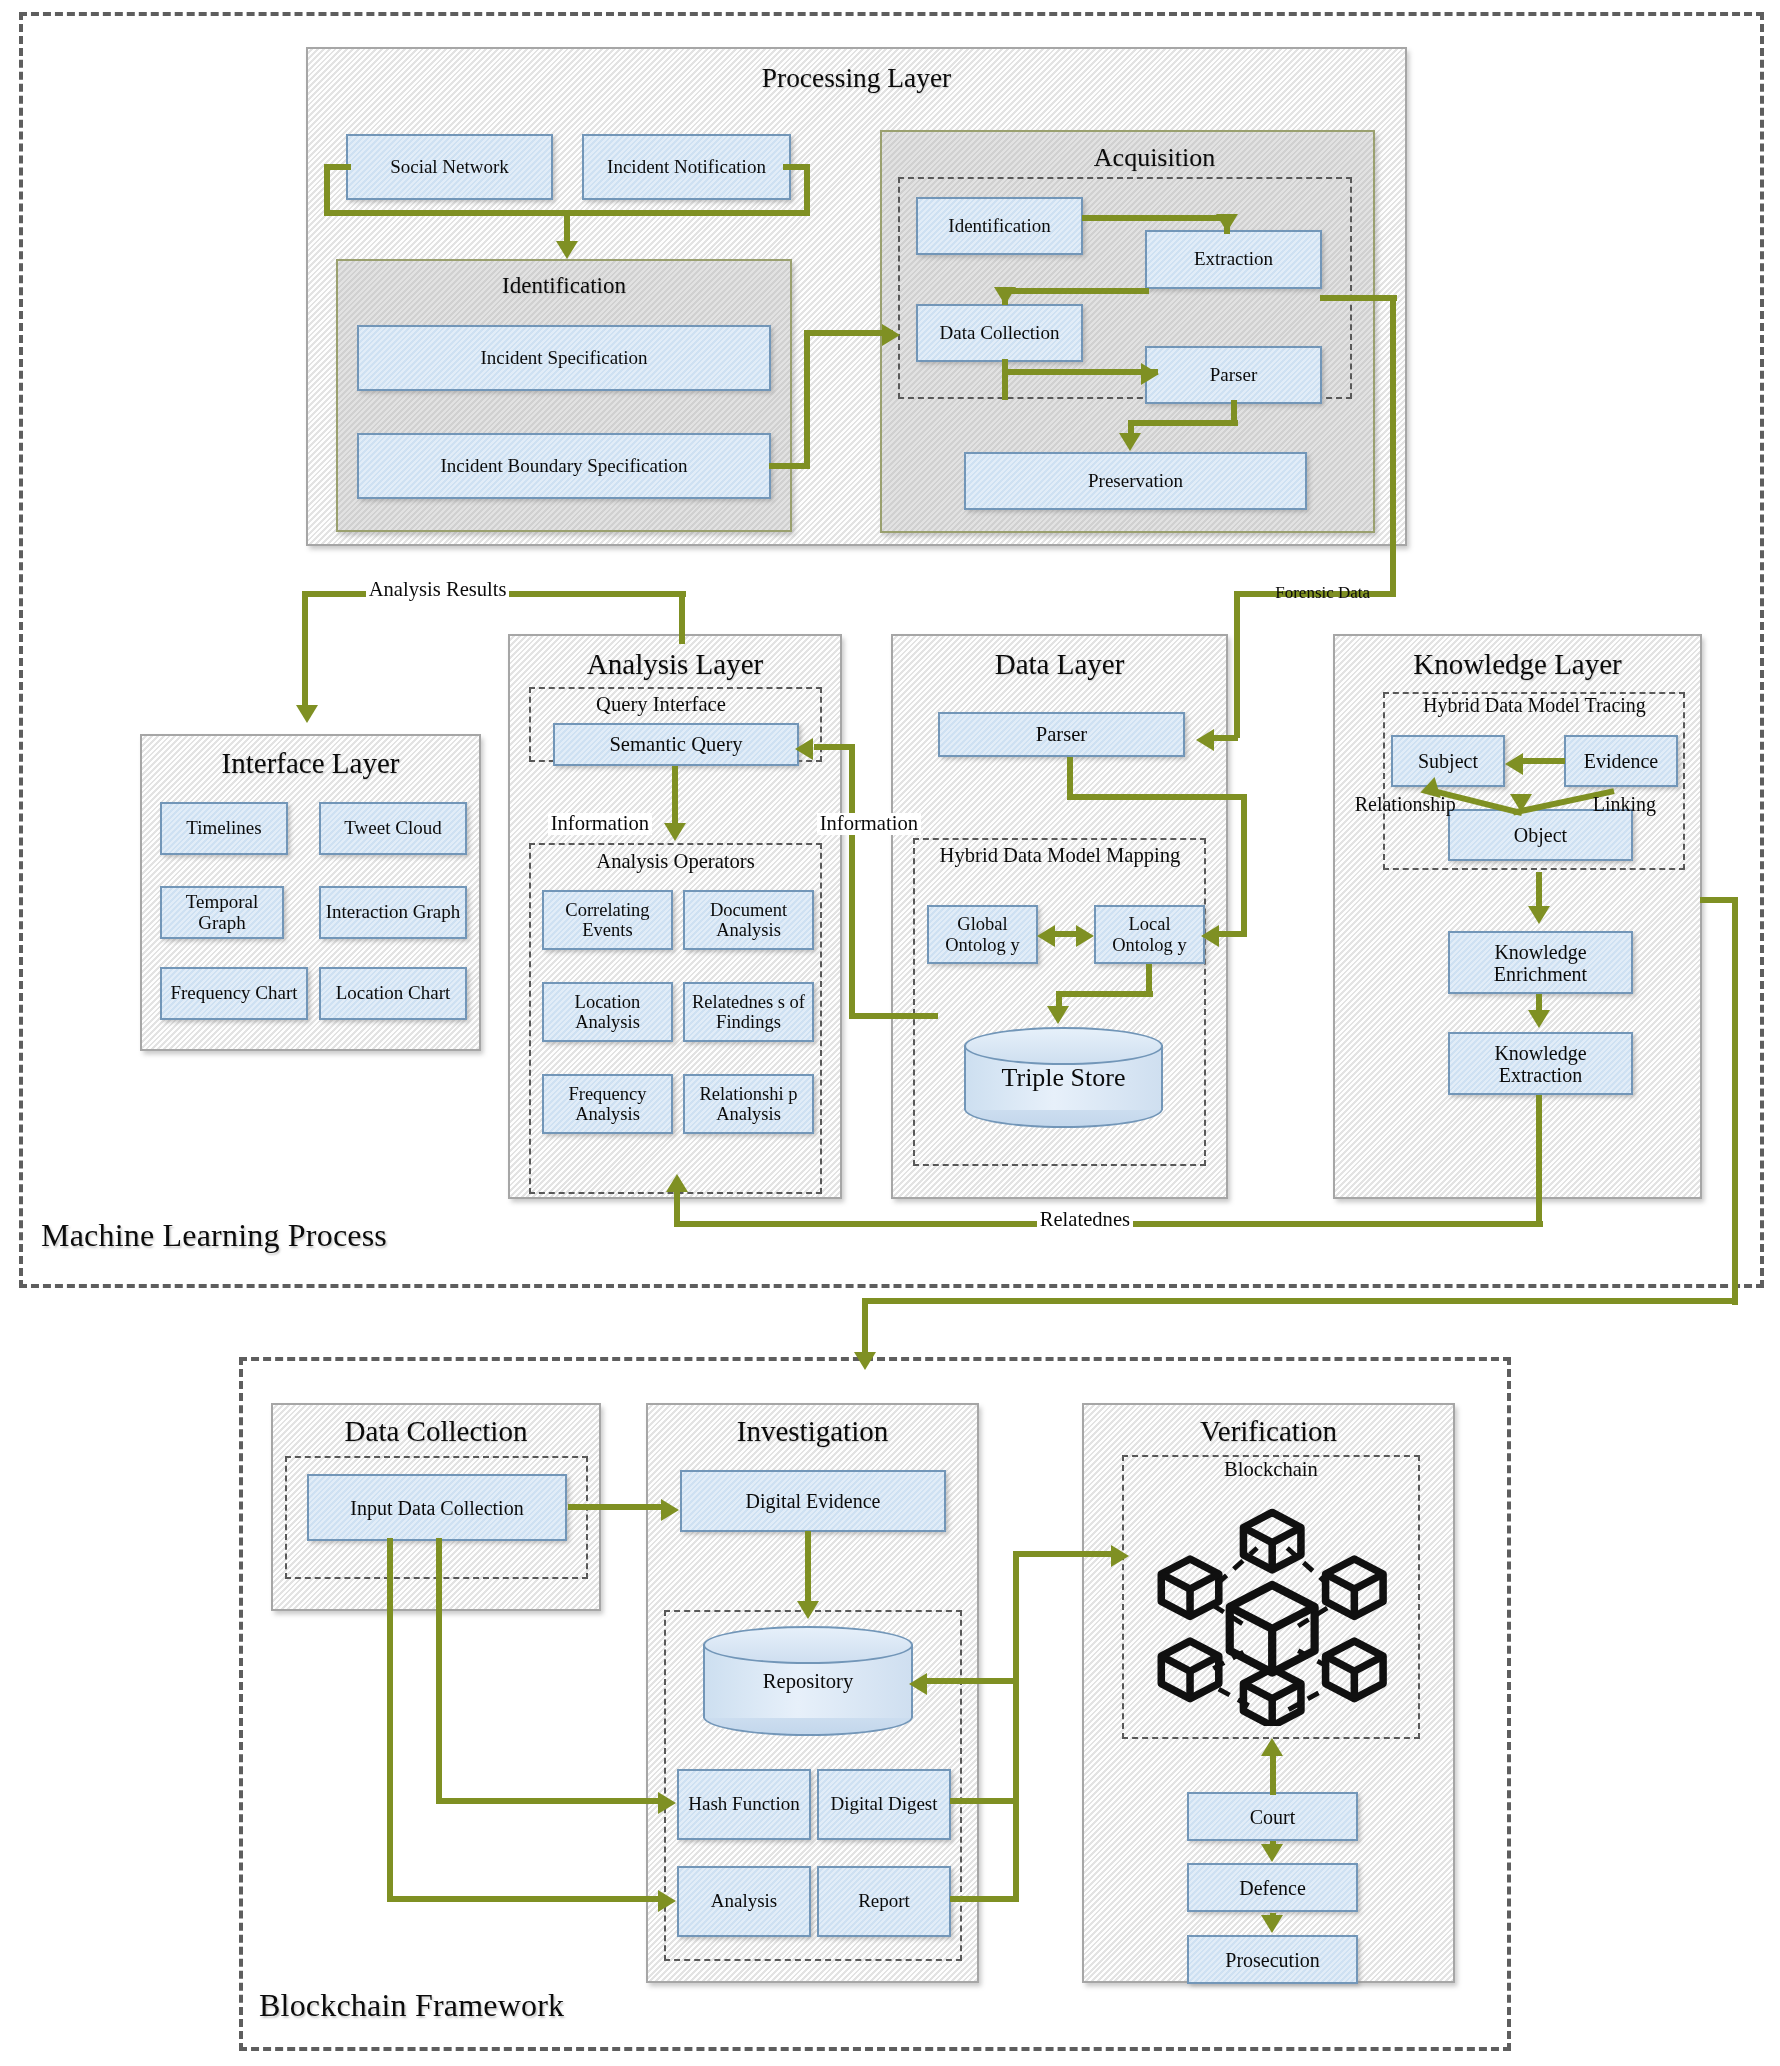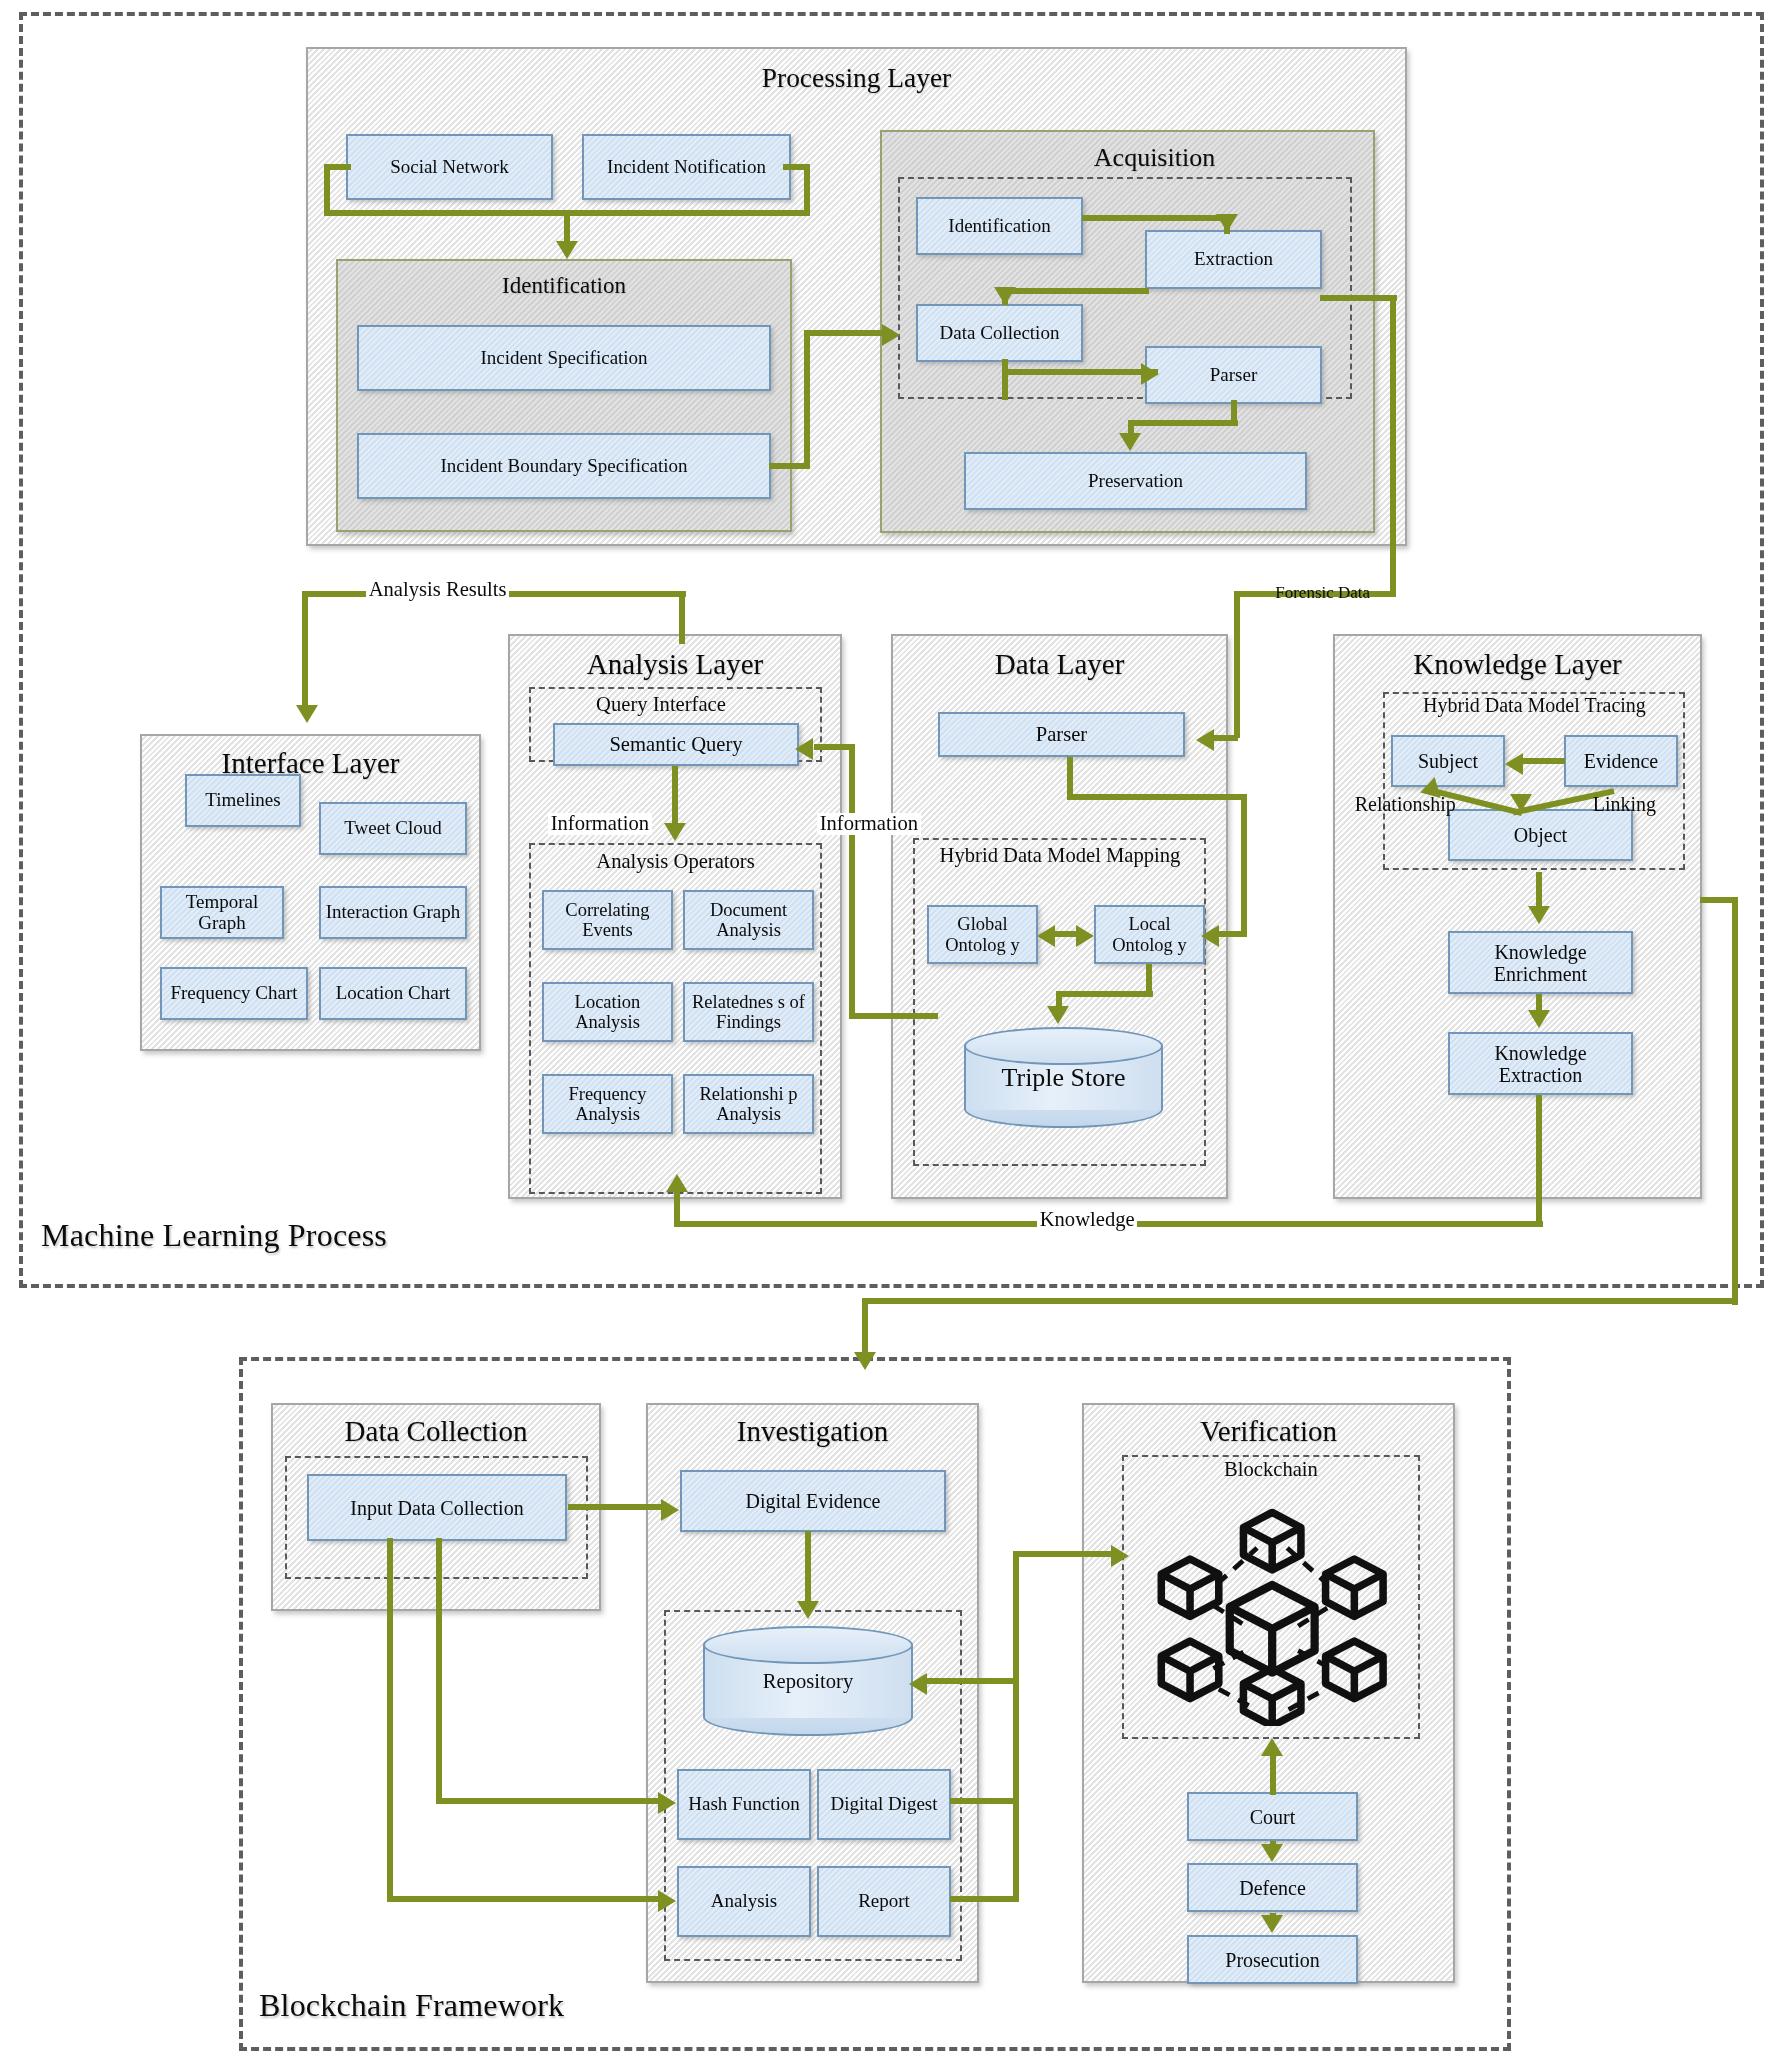--- a/index.html
+++ b/index.html
@@ -170,21 +170,21 @@
   <div class="gh" style="left:1320px;top:295px;width:77px;"></div>
   <div class="gv" style="left:1390px;top:295px;height:302px;"></div>
   <div class="gh" style="left:1234px;top:591px;width:162px;"></div>
   <div class="gv" style="left:1234px;top:591px;height:147px;"></div>
   <div class="arw l" style="left:1196px;top:729px;"></div>
   <div class="gh" style="left:1211px;top:735px;width:27.4px;"></div>
   <div class="flab flabc" style="left:1265px;top:584px;width:110px;font-size:17px;text-align:center;background:transparent;"><span>Forensic Data</span></div>
 
   <div class="panel" style="left:140px;top:734px;width:341px;height:317px;"></div>
   <div class="paneltitle" style="left:140px;top:747px;width:341px;font-size:29px;">Interface Layer</div>
-  <div class="bbox" style="left:160px;top:774px;width:116px;height:53px;font-size:19px;margin-left:25px;">Timelines</div>
+  <div class="bbox" style="left:160px;top:802px;width:128px;height:53px;font-size:19px;">Timelines</div>
   <div class="bbox" style="left:319px;top:802px;width:148px;height:53px;font-size:19px;">Tweet Cloud</div>
   <div class="bbox" style="left:160px;top:886px;width:124px;height:53px;font-size:19px;">Temporal Graph</div>
   <div class="bbox" style="left:319px;top:886px;width:148px;height:53px;font-size:19px;">Interaction Graph</div>
   <div class="bbox" style="left:160px;top:967px;width:148px;height:53px;font-size:19px;">Frequency Chart</div>
   <div class="bbox" style="left:319px;top:967px;width:148px;height:53px;font-size:19px;">Location Chart</div>
 
   <div class="gh" style="left:302px;top:591px;width:384px;"></div>
   <div class="gv" style="left:679px;top:591px;height:53px;"></div>
   <div class="gv" style="left:302px;top:591px;height:115px;"></div>
   <div class="arw d" style="left:296px;top:705px;"></div>
@@ -276,21 +276,21 @@
 
   <div class="bbox" style="left:1448px;top:931px;width:185px;height:63px;font-size:20px;">Knowledge Enrichment</div>
   <div class="gv" style="left:1536px;top:994px;height:22px;"></div>
   <div class="arw d" style="left:1528px;top:1010px;"></div>
   <div class="bbox" style="left:1448px;top:1032px;width:185px;height:63px;font-size:20px;">Knowledge Extraction</div>
 
   <div class="gv" style="left:1536px;top:1095px;height:132px;"></div>
   <div class="gh" style="left:674px;top:1221px;width:869px;"></div>
   <div class="gv" style="left:674px;top:1185px;height:38px;"></div>
   <div class="arw u" style="left:666px;top:1174px;"></div>
-  <div class="flab" style="left:1037px;top:1209px;font-size:20.6px;"><span>Knowledge</span></div>
+  <div class="flab" style="left:1037px;top:1209px;font-size:20.6px;"><span>Relatednes</span></div>
 
   <div class="gh" style="left:1700px;top:897px;width:38px;"></div>
   <div class="gv" style="left:1732px;top:897px;height:408px;"></div>
   <div class="gh" style="left:862px;top:1298px;width:875px;"></div>
   <div class="gv" style="left:862px;top:1298px;height:59px;"></div>
   <div class="arw d" style="left:854px;top:1352px;"></div>
 
   <div class="dashregion" style="left:239px;top:1357px;width:1272px;height:694px;"></div>
   <div class="regionlabel" style="left:259px;top:1987px;">Blockchain Framework</div>
 

